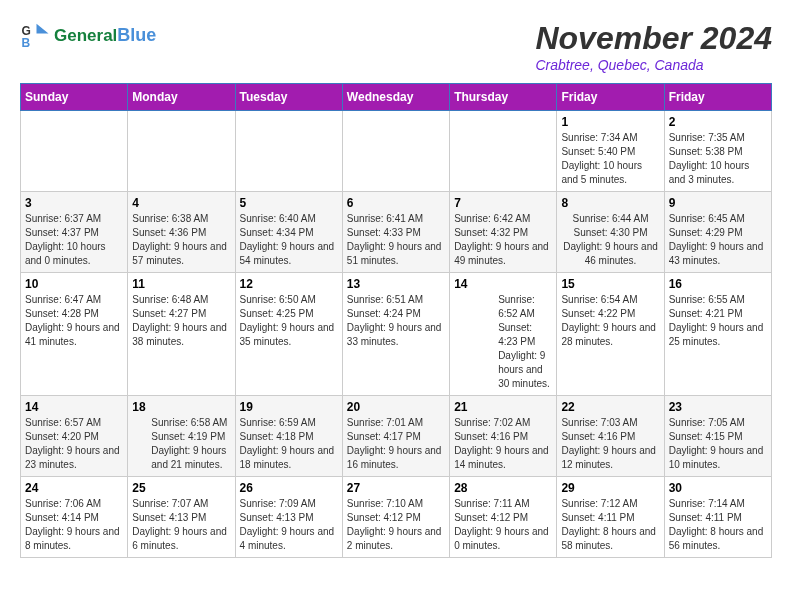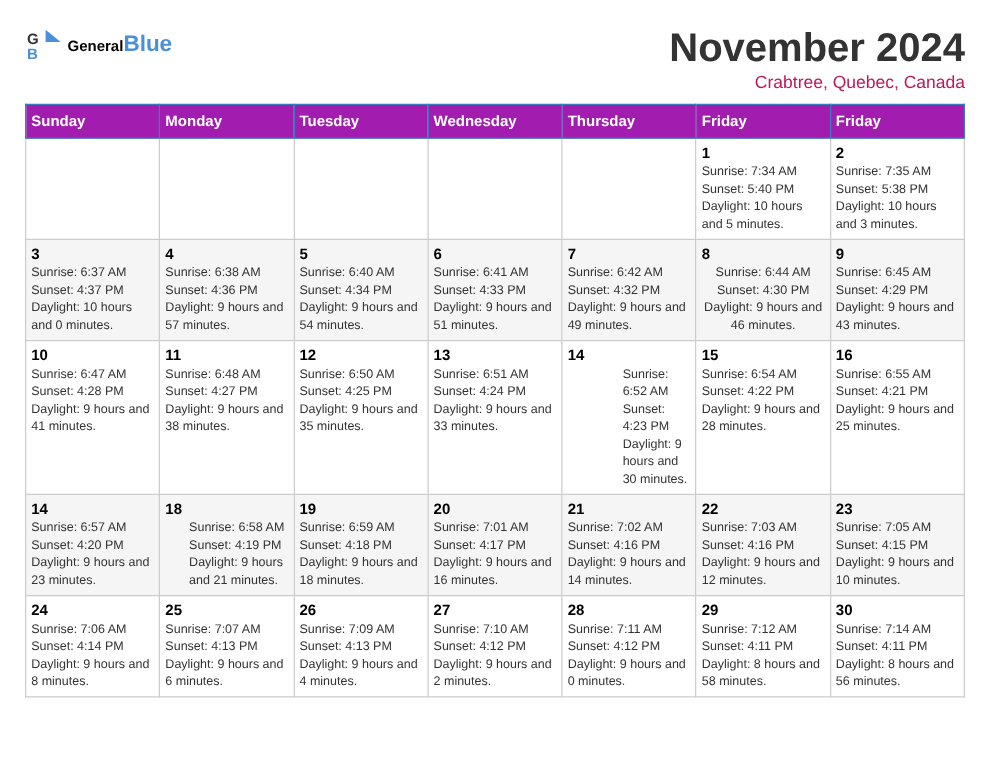--- a/index.html
+++ b/index.html
@@ -19,30 +19,30 @@
     .logo {
       display: flex;
       align-items: center;
       gap: 4px;
     }
     .logo-icon {
       width: 30px;
       height: 30px;
     }
     .title-area {
-      text-align: right;
+      font-style: italic;
     }
     .month-title {
       font-size: 32px;
       font-weight: bold;
       color: #333;
     }
     .subtitle {
       font-size: 14px;
-      color: #be185d;
+      color: #6d28d9;
     }
     table {
       width: 100%;
       border-collapse: collapse;
       font-size: 11px;
     }
     thead tr th {
       background-color: #a21caf;
       color: white;
       padding: 6px 4px;
@@ -82,21 +82,21 @@
 
 <div class="header-area">
   <div class="logo">
     <svg class="logo-icon" viewBox="0 0 40 40">
       <text x="2" y="20" font-size="16" font-weight="bold" fill="#333">G</text>
       <polygon points="22,5 38,18 22,18" fill="#4a90d9"></polygon>
       <text x="2" y="36" font-size="16" font-weight="bold" fill="#4a90d9">B</text>
     </svg>
     <div>
       <div>
-        <span style="font-size:12px;font-weight:bold;color:#000000;">General</span><span style="font-size:18px;font-weight:bold;color:#4a90d9;">Blue</span>
+        <span style="font-size:17px;font-weight:bold;color:#15803d;">General</span><span style="font-size:18px;font-weight:bold;color:#4a90d9;">Blue</span>
       </div>
     </div>
   </div>
   <div class="title-area">
     <div class="month-title">November 2024</div>
     <div class="subtitle">Crabtree, Quebec, Canada</div>
   </div>
 </div>
 
 <table>

